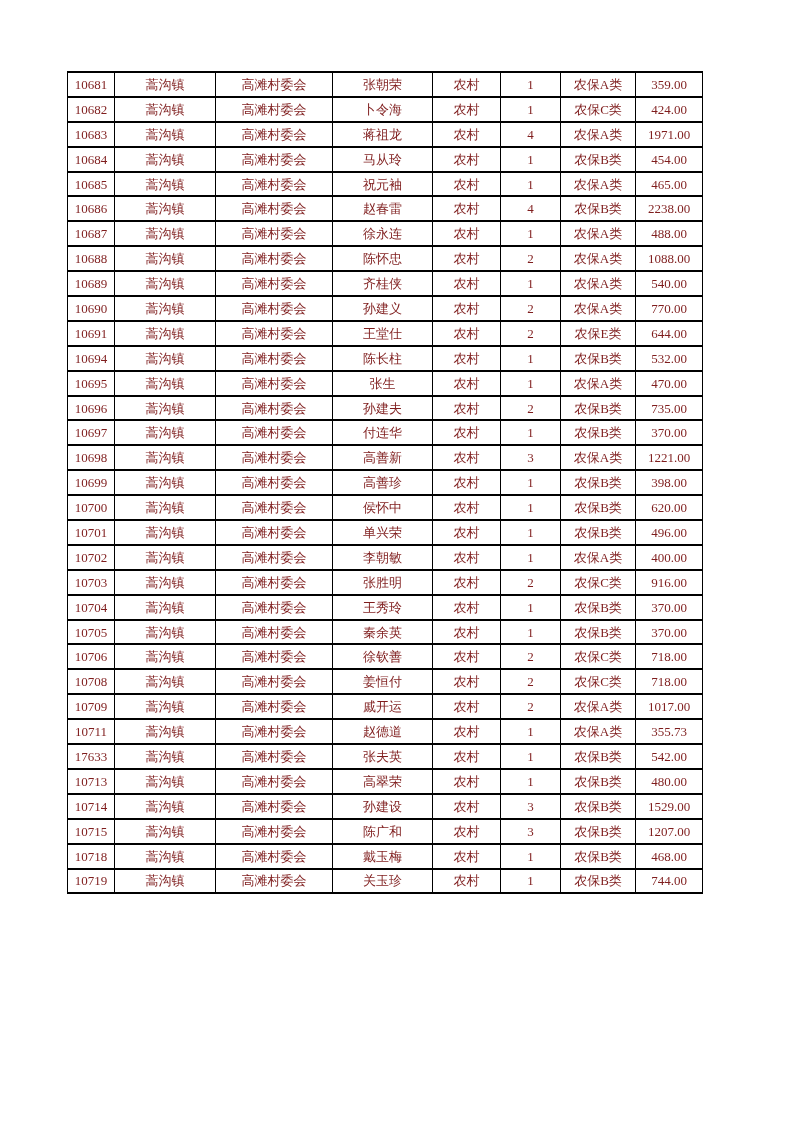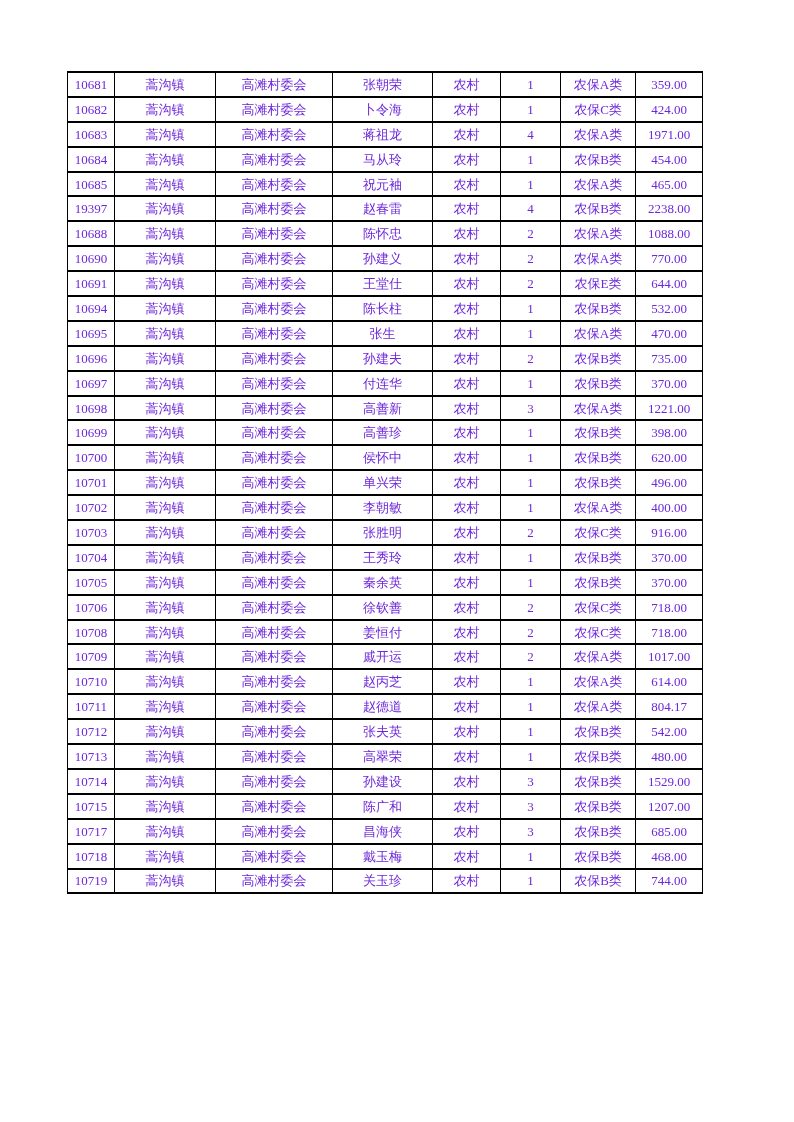--- a/index.html
+++ b/index.html
@@ -5,21 +5,21 @@
   html, body {
     margin: 0;
     padding: 0;
     background: #ffffff;
   }
   .page {
     position: relative;
     width: 794px;
     height: 1122px;
     background: #ffffff;
-    color: #6d28d9;
+    color: #7f1d1d;
     font-family: "Liberation Serif", "DejaVu Serif", serif;
     overflow: hidden;
   }
   table.records {
     position: absolute;
     left: 67px;
     top: 71px;
     width: 635px;
     border-collapse: collapse;
     table-layout: fixed;
@@ -108,38 +108,58 @@
           <td>10685</td>
           <td>蒿沟镇</td>
           <td>高滩村委会</td>
           <td>祝元袖</td>
           <td>农村</td>
           <td>1</td>
           <td>农保A类</td>
           <td>465.00</td>
         </tr>
         <tr>
-          <td>19397</td>
+          <td>10686</td>
           <td>蒿沟镇</td>
           <td>高滩村委会</td>
           <td>赵春雷</td>
           <td>农村</td>
           <td>4</td>
           <td>农保B类</td>
           <td>2238.00</td>
         </tr>
         <tr>
+          <td>10687</td>
+          <td>蒿沟镇</td>
+          <td>高滩村委会</td>
+          <td>徐永连</td>
+          <td>农村</td>
+          <td>1</td>
+          <td>农保A类</td>
+          <td>488.00</td>
+        </tr>
+        <tr>
           <td>10688</td>
           <td>蒿沟镇</td>
           <td>高滩村委会</td>
           <td>陈怀忠</td>
           <td>农村</td>
           <td>2</td>
           <td>农保A类</td>
           <td>1088.00</td>
+        </tr>
+        <tr>
+          <td>10689</td>
+          <td>蒿沟镇</td>
+          <td>高滩村委会</td>
+          <td>齐桂侠</td>
+          <td>农村</td>
+          <td>1</td>
+          <td>农保A类</td>
+          <td>540.00</td>
         </tr>
         <tr>
           <td>10690</td>
           <td>蒿沟镇</td>
           <td>高滩村委会</td>
           <td>孙建义</td>
           <td>农村</td>
           <td>2</td>
           <td>农保A类</td>
           <td>770.00</td>
@@ -298,41 +318,31 @@
           <td>10709</td>
           <td>蒿沟镇</td>
           <td>高滩村委会</td>
           <td>戚开运</td>
           <td>农村</td>
           <td>2</td>
           <td>农保A类</td>
           <td>1017.00</td>
         </tr>
         <tr>
-          <td>10710</td>
-          <td>蒿沟镇</td>
-          <td>高滩村委会</td>
-          <td>赵丙芝</td>
-          <td>农村</td>
-          <td>1</td>
-          <td>农保A类</td>
-          <td>614.00</td>
-        </tr>
-        <tr>
           <td>10711</td>
           <td>蒿沟镇</td>
           <td>高滩村委会</td>
           <td>赵德道</td>
           <td>农村</td>
           <td>1</td>
           <td>农保A类</td>
-          <td>804.17</td>
-        </tr>
-        <tr>
-          <td>10712</td>
+          <td>355.73</td>
+        </tr>
+        <tr>
+          <td>17633</td>
           <td>蒿沟镇</td>
           <td>高滩村委会</td>
           <td>张夫英</td>
           <td>农村</td>
           <td>1</td>
           <td>农保B类</td>
           <td>542.00</td>
         </tr>
         <tr>
           <td>10713</td>
@@ -356,30 +366,20 @@
         </tr>
         <tr>
           <td>10715</td>
           <td>蒿沟镇</td>
           <td>高滩村委会</td>
           <td>陈广和</td>
           <td>农村</td>
           <td>3</td>
           <td>农保B类</td>
           <td>1207.00</td>
-        </tr>
-        <tr>
-          <td>10717</td>
-          <td>蒿沟镇</td>
-          <td>高滩村委会</td>
-          <td>昌海侠</td>
-          <td>农村</td>
-          <td>3</td>
-          <td>农保B类</td>
-          <td>685.00</td>
         </tr>
         <tr>
           <td>10718</td>
           <td>蒿沟镇</td>
           <td>高滩村委会</td>
           <td>戴玉梅</td>
           <td>农村</td>
           <td>1</td>
           <td>农保B类</td>
           <td>468.00</td>

